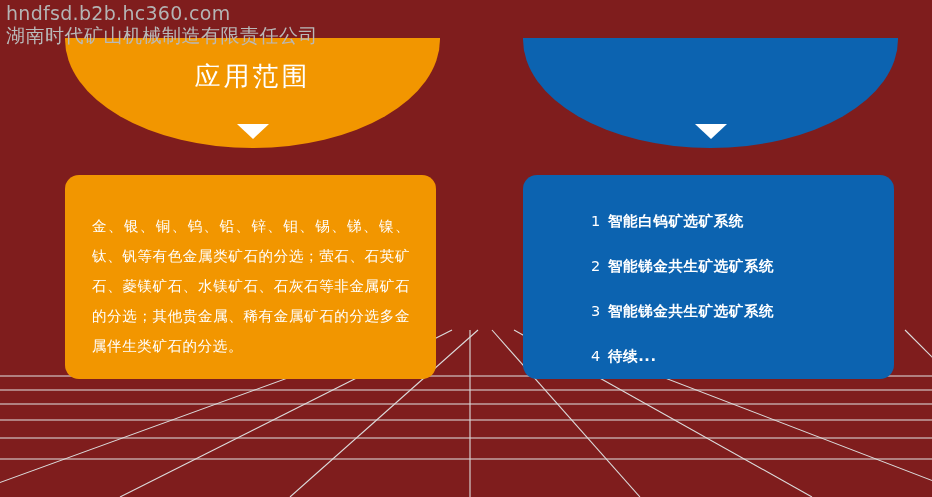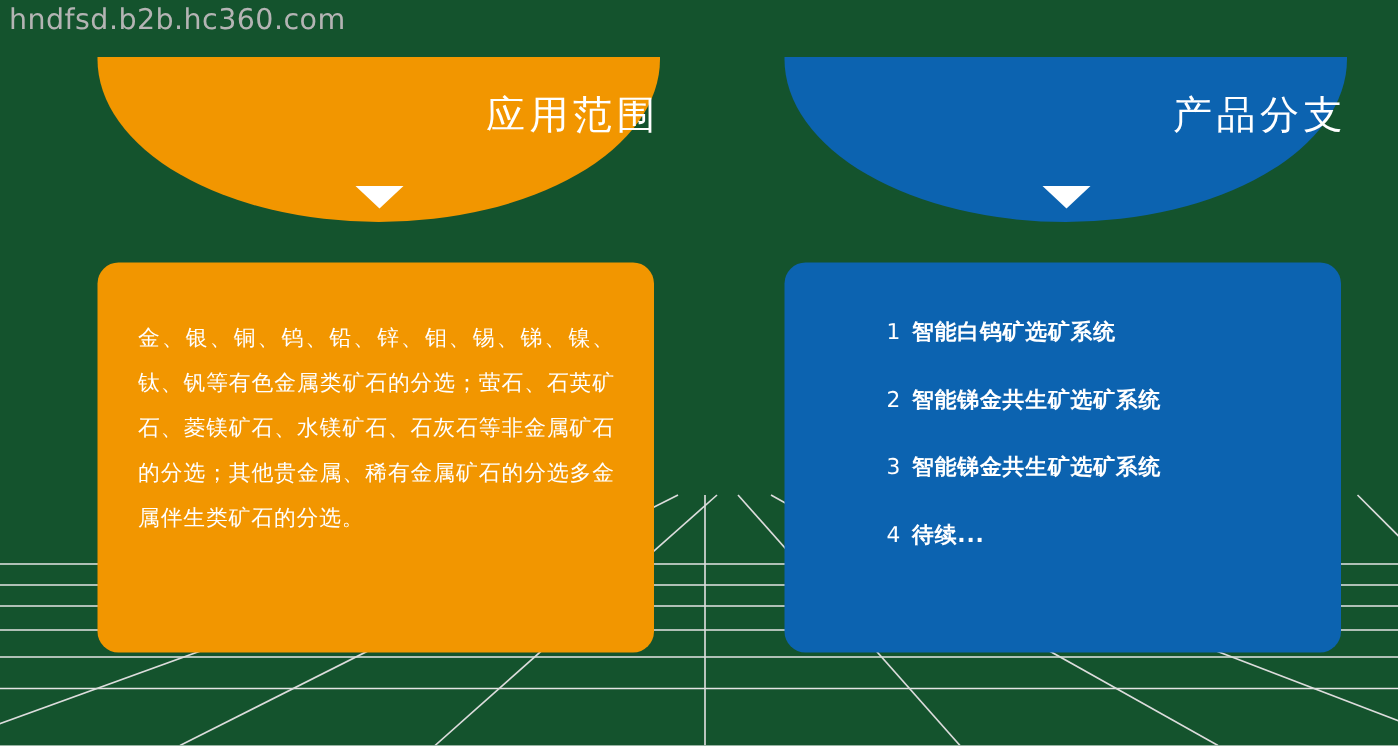--- a/index.html
+++ b/index.html
@@ -66,21 +66,21 @@
     box-sizing: border-box;
   }
   #header-dome-left  { background: #F29600; }
   #header-dome-right { background: #0C63B0; }
 
   .header-title {
     position: absolute;
     left: 0;
     top: 21px;
     width: 100%;
-    text-align: right;
+    text-align: center;
     color: #ffffff;
     font-size: 26px;
     letter-spacing: 3px;
     font-family: "DejaVu Sans", sans-serif;
     white-space: nowrap;
   }
 
   .header-arrow {
     position: absolute;
     left: 50%;
@@ -92,21 +92,21 @@
     border-right: 16px solid transparent;
     border-top: 15px solid #ffffff;
   }
 
   
   .body-panel {
     position: absolute;
     left: 0;
     top: 137px;
     width: 371px;
-    height: 260px;
+    height: 204px;
     border-radius: 14px;
     box-sizing: border-box;
   }
   #body-panel-left  { background: #F29600; }
   #body-panel-right { background: #0C63B0; }
 
   
   #scope-paragraph {
     position: absolute;
     left: 27px;
@@ -146,21 +146,21 @@
     font-size: 14.5px;
   }
   #branch-list li .item-label {
     flex: 1 1 auto;
     font-weight: bold;
   }
 </style>
 </head>
 <body>
 
-<div id="stage" style="background: #14532d;">
+<div id="stage" style="background: #7f1d1d;">
 
   <svg id="grid-layer" viewBox="0 0 932 497" width="932" height="497" preserveAspectRatio="none">
     <g stroke="#E4E4E4" stroke-width="1.1" fill="none">
 
       <line x1="0" y1="376" x2="932" y2="376"></line>
       <line x1="0" y1="390" x2="932" y2="390"></line>
       <line x1="0" y1="404" x2="932" y2="404"></line>
       <line x1="0" y1="420" x2="932" y2="420"></line>
       <line x1="0" y1="438" x2="932" y2="438"></line>
       <line x1="0" y1="459" x2="932" y2="459"></line>
@@ -173,39 +173,39 @@
       <line x1="470" y1="330" x2="470" y2="497"></line>
       <line x1="640" y1="497" x2="492" y2="330"></line>
       <line x1="812" y1="497" x2="514" y2="330"></line>
       <line x1="975" y1="497" x2="540" y2="330"></line>
       <line x1="905" y1="330" x2="1005" y2="430"></line>
     </g>
   </svg>
 
   <div id="watermark">
     <span class="wm-line1">hndfsd.b2b.hc360.com</span>
+    <span class="wm-line2">湖南时代矿山机械制造有限责任公司</span>
   </div>
 
   <div class="column" id="column-left">
 
     <div class="header-dome" id="header-dome-left" style="background: rgb(242, 150, 0);">
       <div class="header-title">应用范围</div>
       <div class="header-arrow"></div>
     </div>
 
     <div class="body-panel" id="body-panel-left" style="background: rgb(242, 150, 0);">
       <div id="scope-paragraph">金、银、铜、钨、铅、锌、钼、锡、锑、镍、钛、钒等有色金属类矿石的分选；萤石、石英矿石、菱镁矿石、水镁矿石、石灰石等非金属矿石的分选；其他贵金属、稀有金属矿石的分选多金属伴生类矿石的分选。</div>
     </div>
 
   </div>
 
   <div class="column" id="column-right">
 
     <div class="header-dome" id="header-dome-right" style="background: rgb(12, 99, 176);">
-      <div class="header-title">产品分支</div>
       <div class="header-arrow"></div>
     </div>
 
     <div class="body-panel" id="body-panel-right" style="background: rgb(12, 99, 176);">
       <ul id="branch-list">
           <li>
             <span class="item-index">1</span>
             <span class="item-label">智能白钨矿选矿系统</span>
           </li>
           <li>

